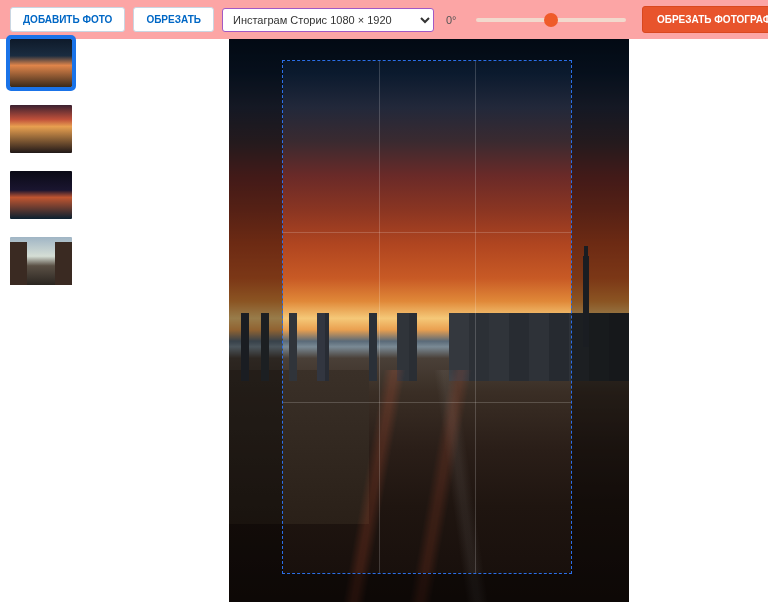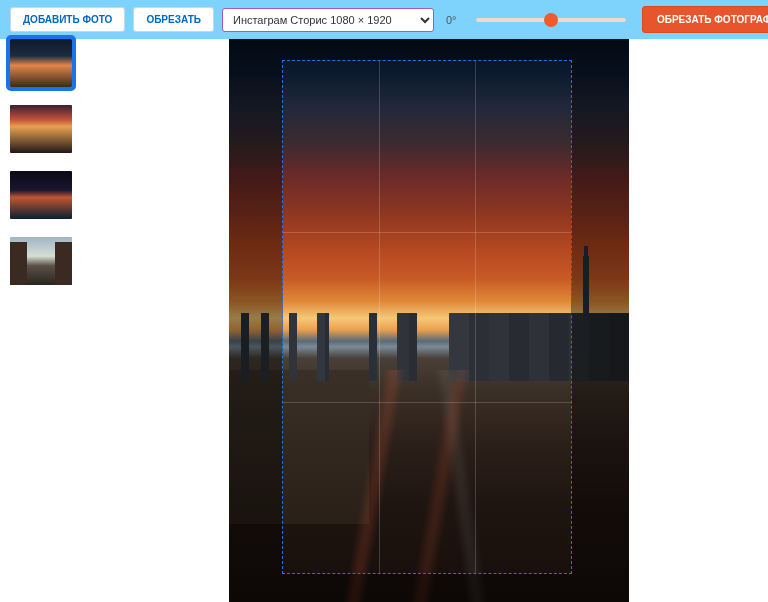--- a/index.html
+++ b/index.html
@@ -9,21 +9,21 @@
     background: #fff;
     width: 768px;
     height: 602px;
     overflow: hidden;
   }
   .top-bar {
     display: flex;
     align-items: center;
     gap: 8px;
     padding: 6px 10px;
-    background: #7dd3fc;
+    background: #fca5a5;
   }
   .btn {
     border: 1px solid #c9d6e2;
     background: #fff;
     color: #0067c5;
     font-size: 10px;
     font-weight: 600;
     padding: 6px 12px;
     border-radius: 3px;
     cursor: pointer;

